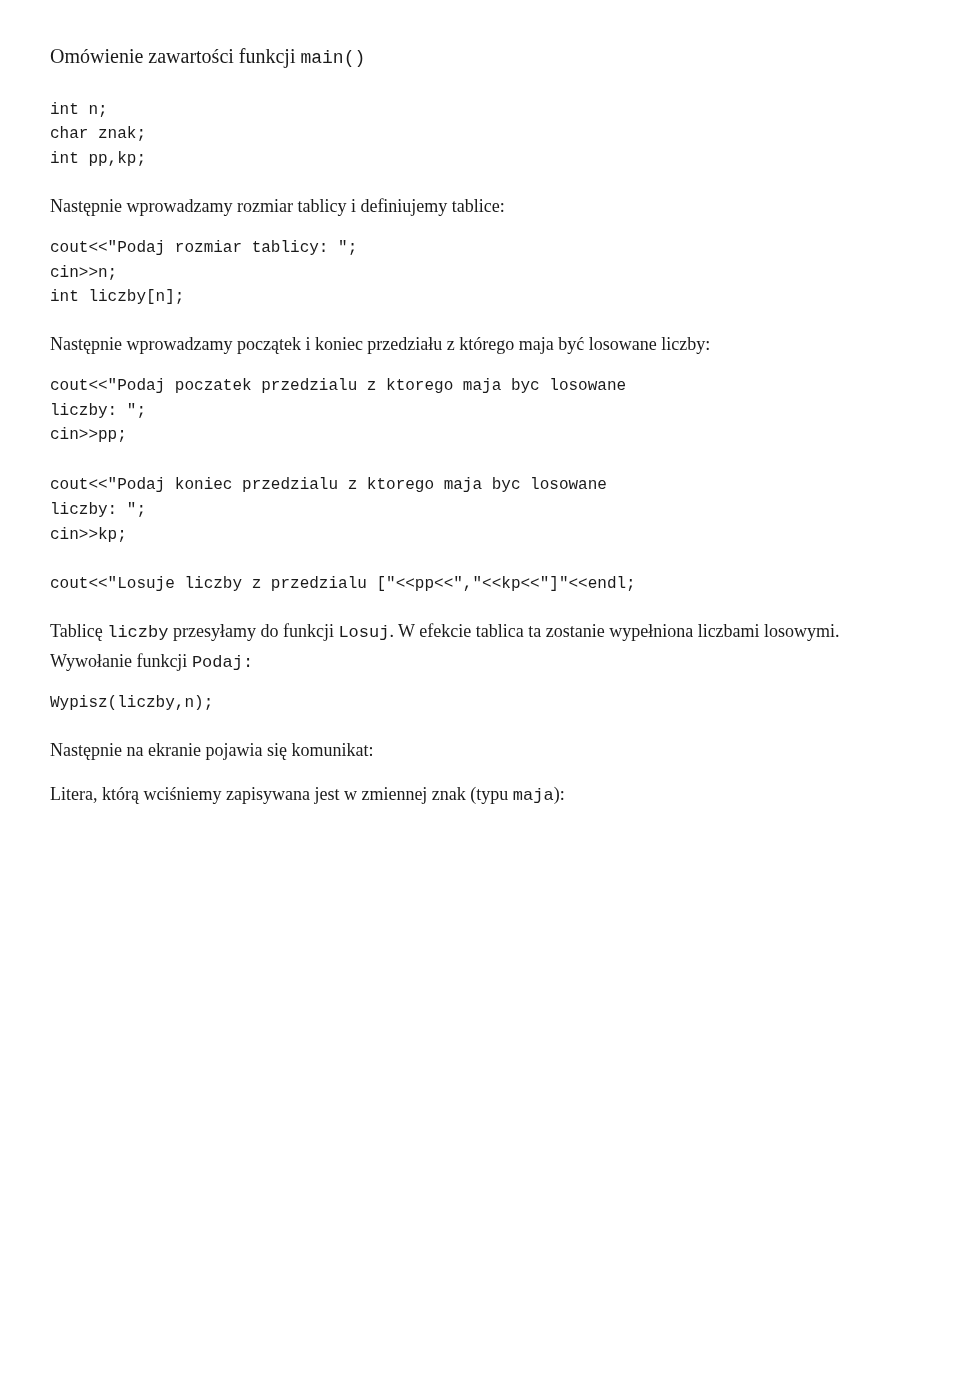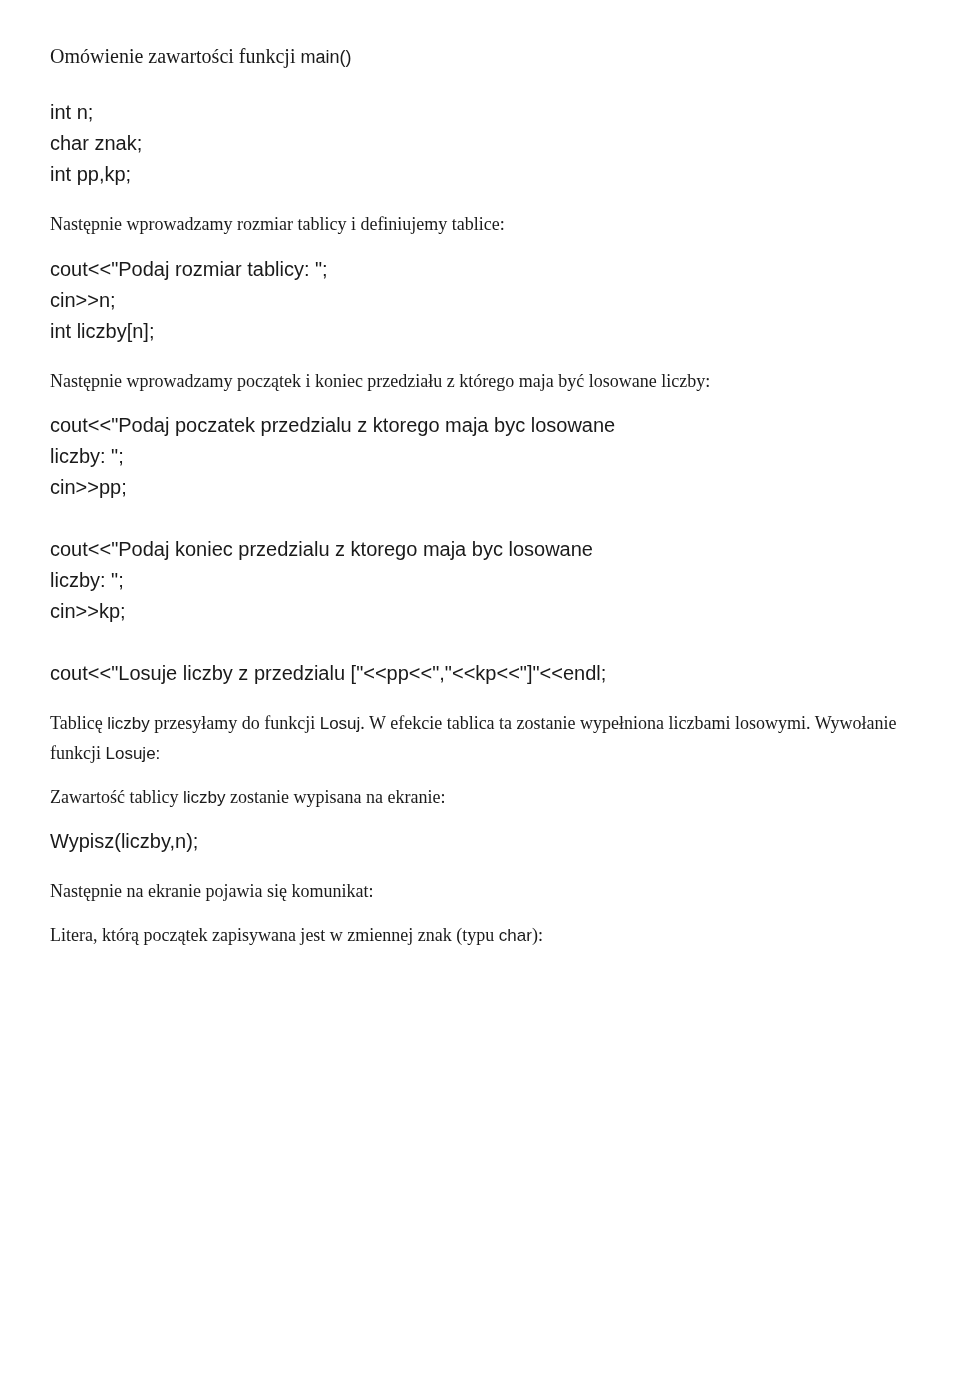--- a/index.html
+++ b/index.html
@@ -21,38 +21,38 @@
     .content-block {
       margin-bottom: 0;
     }
 
     p {
       margin-bottom: 16px;
       line-height: 1.65;
     }
 
     .inline-code {
-      font-family: Liberation Sans, sans-serif;
+      font-family: Liberation Mono, monospace;
       font-size: 17px;
     }
 
     .heading {
       font-family: Georgia, serif;
       font-size: 20px;
       font-weight: normal;
       margin-bottom: 24px;
     }
 
     .heading .inline-code {
       font-size: 18px;
     }
 
     .code-block {
-      font-family: Liberation Sans, sans-serif;
-      font-size: 20px;
+      font-family: Liberation Mono, monospace;
+      font-size: 16px;
       margin: 10px 0 20px 0;
       line-height: 1.55;
       white-space: pre;
     }
 
     .text-block {
       margin-bottom: 14px;
       font-size: 18px;
       line-height: 1.65;
     }
@@ -83,30 +83,27 @@
 liczby: ";
 cin&gt;&gt;pp;
 
 cout&lt;&lt;"Podaj koniec przedzialu z ktorego maja byc losowane
 liczby: ";
 cin&gt;&gt;kp;
 
 cout&lt;&lt;"Losuje liczby z przedzialu ["&lt;&lt;pp&lt;&lt;","&lt;&lt;kp&lt;&lt;"]"&lt;&lt;endl;</div>
 
   <p class="text-block">
-    <span>Tablicę </span><span class="inline-code">liczby</span><span> przesyłamy do funkcji </span><span class="inline-code">Losuj</span><span>. W efekcie tablica ta zostanie wypełniona liczbami losowymi. Wywołanie funkcji </span><span class="inline-code">Losuje:</span>
+    <span>Tablicę </span><span class="inline-code">liczby</span><span> przesyłamy do funkcji </span><span class="inline-code">Losuj</span><span>. W efekcie tablica ta zostanie wypełniona liczbami losowymi. Wywołanie funkcji </span><span class="inline-code">Podaj:</span>
   </p>
 
 
-  <p class="text-block">
-    <span>Zawartość tablicy </span><span class="inline-code">liczby</span><span> zostanie wypisana na ekranie:</span>
-  </p>
 
   <div class="code-block">Wypisz(liczby,n);</div>
 
   <p class="text-block">Następnie na ekranie pojawia się komunikat:</p>
 
 
   <p class="text-block">
-    <span>Litera, którą początek zapisywana jest w zmiennej znak (typu </span><span class="inline-code">char</span><span>):</span>
+    <span>Litera, którą wciśniemy zapisywana jest w zmiennej znak (typu </span><span class="inline-code">maja</span><span>):</span>
   </p>
 
 </div>
 
 </body></html>

